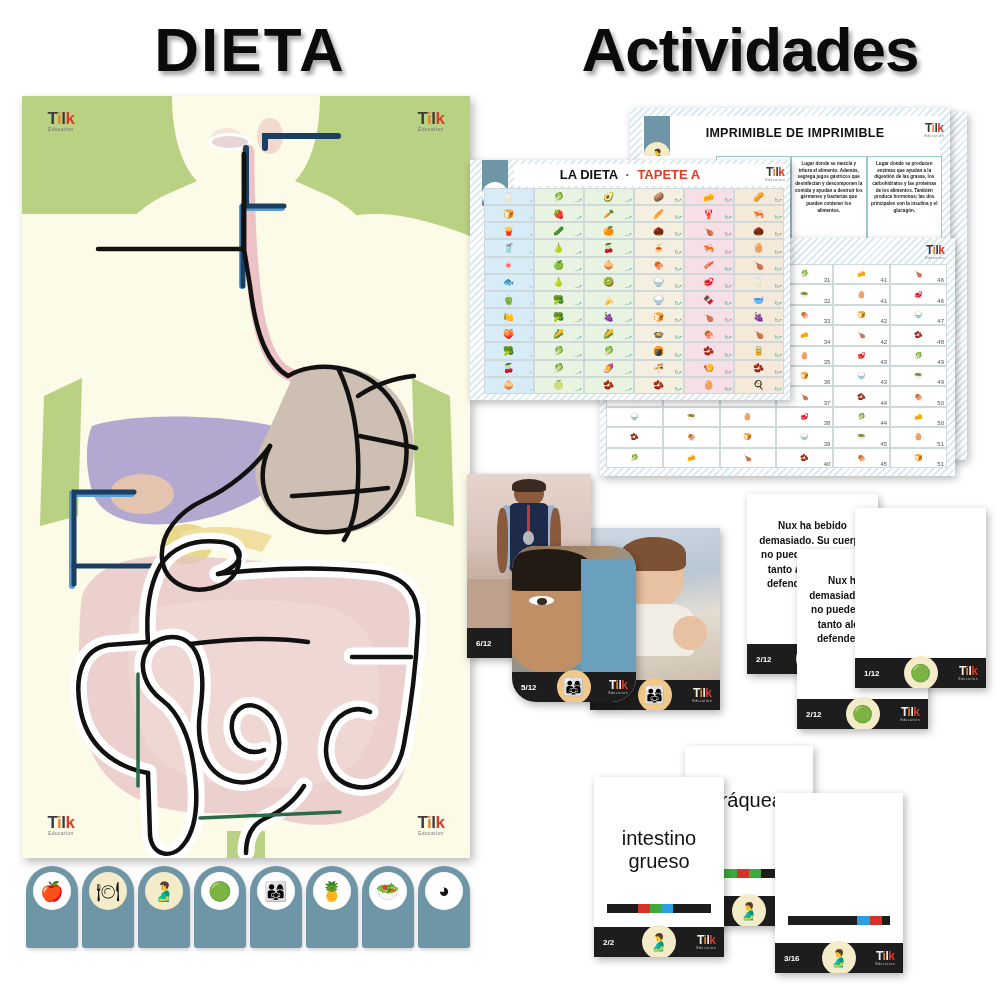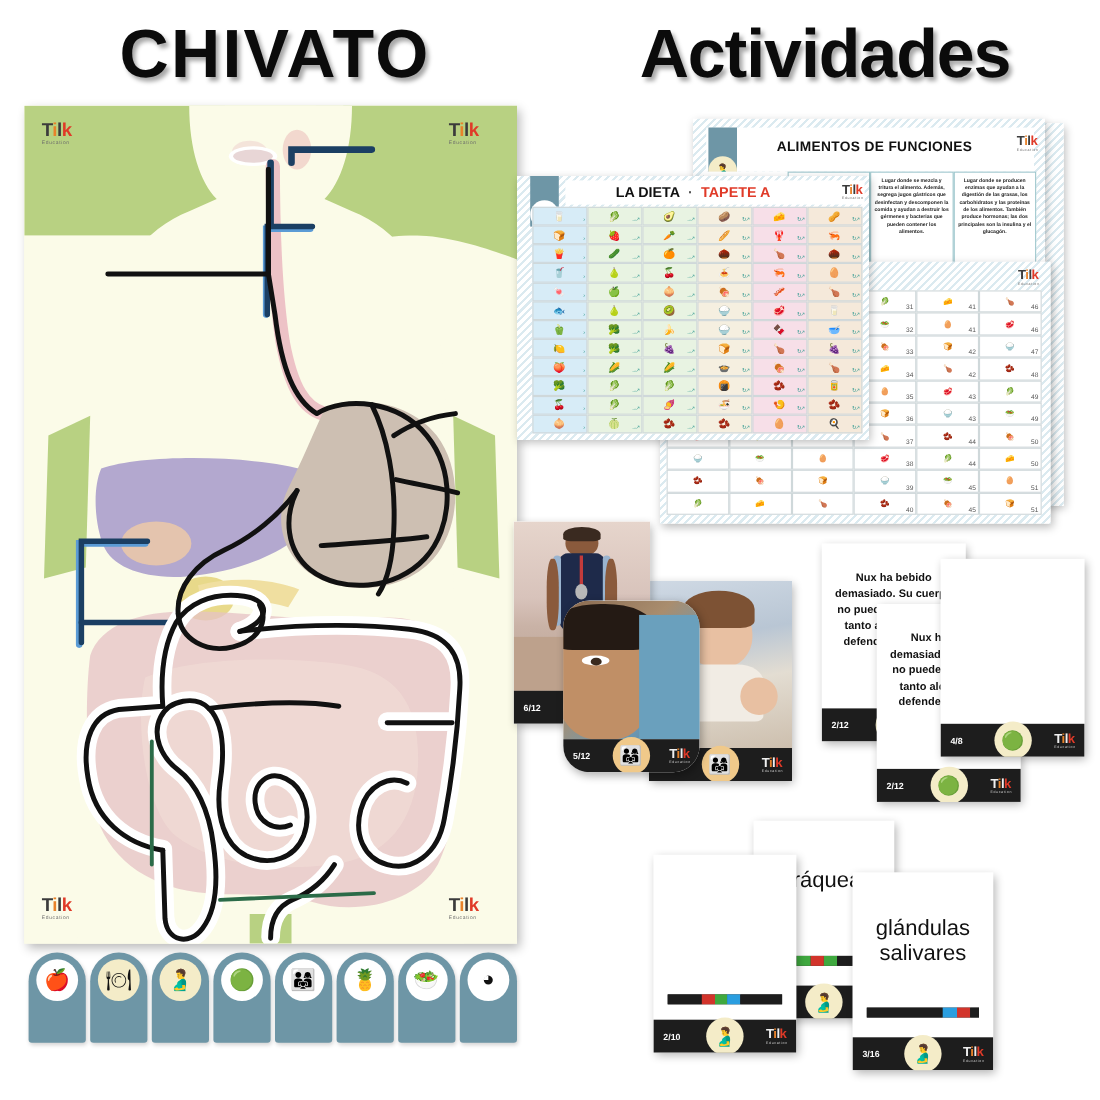--- a/index.html
+++ b/index.html
@@ -16,21 +16,21 @@
   #mat{position:absolute;left:22px;top:96px;width:448px;height:762px;
        background:#fbfbe8;box-shadow:3px 4px 9px rgba(0,0,0,.28);overflow:hidden;}
   #mat svg{display:block;width:100%;height:100%;}
   .mat-logo{position:absolute;width:46px;}
   .mat-logo.tl{left:16px;top:14px;}
   .mat-logo.tr{left:386px;top:14px;}
   .mat-logo.bl{left:16px;top:718px;}
   .mat-logo.br{left:386px;top:718px;}
 
   
-  .tilk{line-height:1;user-select:none;}
+  .tilk{line-height:1;user-select:none;text-align:center;}
   .tilk .w{font-weight:bold;font-size:17px;letter-spacing:-0.5px;display:block;}
   .tilk .t{color:#3b3b3b;} .tilk .i{color:#e8822a;} .tilk .l{color:#3b3b3b;} .tilk .k{color:#e03a28;}
   .tilk .sub{display:block;font-size:4.5px;color:#6a6a6a;letter-spacing:.6px;margin-top:1px;}
   .tilk.sm .w{font-size:12px;} .tilk.sm .sub{font-size:3.2px;}
   .tilk.wh .t,.tilk.wh .l{color:#efefef;} .tilk.wh .sub{color:#cfcfcf;}
 
   
   #tabs{position:absolute;left:26px;top:866px;width:444px;height:82px;
         display:flex;gap:4px;}
   .tab{flex:1;background:#6e96a6;border-radius:26px 26px 3px 3px;position:relative;
@@ -77,21 +77,21 @@
               font-size:20px;line-height:1.15;color:#111;}
   .codebar{position:absolute;left:10%;right:10%;height:9px;background:#1d1d1d;display:flex;}
   .codebar i{display:block;height:100%;}
 
   .organbadge{background:#f4ecc8;}
   .fambadge{background:#f0c98a;}
 </style>
 </head>
 <body>
 
-<div class="hdr" id="hdr-left">CHIVATO</div>
+<div class="hdr" id="hdr-left">DIETA</div>
 <div class="hdr" id="hdr-right">Actividades</div>
 
 <div id="mat">
   <svg viewBox="0 0 448 762" preserveAspectRatio="none">
 
     <rect x="0" y="0" width="448" height="762" fill="#fbfbe8"></rect>
     <path d="M0,0 H448 V140 C448,140 400,120 360,118 C330,117 300,125 290,140 L290,0 Z" fill="#b8d182"></path>
     <rect x="0" y="0" width="448" height="118" fill="#b8d182"></rect>
 
     <path d="M150,0 C150,40 160,70 175,85 L150,96 C110,112 78,150 70,210
@@ -252,21 +252,21 @@
   </div>
 
 <div class="card hatch" style="left:705px;top:112px;width:262px;height:348px;"></div>
 
 <div class="card hatch" id="sheet-funciones" style="left:630px;top:108px;width:320px;height:320px;">
   <div style="position:absolute;left:12px;top:8px;right:10px;height:40px;background:#fff;"></div>
   <div style="position:absolute;left:14px;top:8px;width:26px;height:44px;background:#6e96a6;
               border-radius:0 0 3px 3px;"></div>
   <div style="position:absolute;left:14px;top:34px;width:26px;height:26px;border-radius:50%;
               background:#f4ecc8;display:flex;align-items:center;justify-content:center;font-size:13px;">🫃</div>
-  <div class="sheet-title" style="position:absolute;left:50px;top:18px;right:40px;font-size:12.5px;letter-spacing:.3px;">ALIMENTOS DE FUNCIONES</div>
+  <div class="sheet-title" style="position:absolute;left:50px;top:18px;right:40px;font-size:12.5px;letter-spacing:.3px;">IMPRIMIBLE DE IMPRIMIBLE</div>
   <div style="position:absolute;right:6px;top:14px;">
     <div class="tilk sm">
         <span class="w"><span class="t">T</span><span class="i">i</span><span class="l">l</span><span class="k">k</span></span>
         <span class="sub">Education</span>
       </div>
   </div>
   <div style="position:absolute;left:10px;top:48px;right:8px;bottom:8px;background:#fff;
               display:grid;grid-template-columns:1fr 1fr 1fr 1fr;grid-template-rows:1fr 1fr;">
     <div class="fnbox" style="border:none;"></div>
     <div class="fnbox">Lugar donde se absorben minerales, el agua y las vitaminas de los alimentos.</div>
@@ -522,21 +522,21 @@
     <span class="badge organbadge">🟢</span>
     <span class="tilkwrap">
       <span class="tilk sm wh"><span class="w"><span class="t">T</span><span class="i">i</span><span class="l">l</span><span class="k">k</span></span><span class="sub">Education</span></span>
     </span>
   </div>
 </div>
 
 <div class="pcard hatch" style="left:855px;top:508px;width:131px;height:180px;">
   <div style="position:absolute;left:5px;top:5px;right:5px;bottom:34px;background:#fff;"></div>
   <div class="bar">
-    <span class="idx">4/8</span>
+    <span class="idx">1/12</span>
     <span class="badge organbadge">🟢</span>
     <span class="tilkwrap">
       <span class="tilk sm wh"><span class="w"><span class="t">T</span><span class="i">i</span><span class="l">l</span><span class="k">k</span></span><span class="sub">Education</span></span>
     </span>
   </div>
 </div>
 
 <div class="pcard" style="left:685px;top:746px;width:128px;height:180px;background:#fff;">
   <div class="wcard-text" style="top:24%;">tráquea</div>
   <div class="codebar" id="code-1" style="bottom:48px;">
@@ -549,44 +549,44 @@
   <div class="bar">
     <span class="idx"></span>
     <span class="badge organbadge">🫃</span>
     <span class="tilkwrap">
       <span class="tilk sm wh"><span class="w"><span class="t">T</span><span class="i">i</span><span class="l">l</span><span class="k">k</span></span><span class="sub">Education</span></span>
     </span>
   </div>
 </div>
 
 <div class="pcard" style="left:775px;top:793px;width:128px;height:180px;background:#fff;">
-  <div class="wcard-text" style="top:22%;">glándulas salivares</div>
   <div class="codebar" id="code-2" style="bottom:48px;">
       <i style="background: rgb(29, 29, 29); flex: 68 1 0%;"></i>
       <i style="background: rgb(42, 158, 224); flex: 12 1 0%;"></i>
       <i style="background: rgb(210, 52, 43); flex: 12 1 0%;"></i>
       <i style="background: rgb(29, 29, 29); flex: 8 1 0%;"></i>
     </div>
   <div class="bar">
     <span class="idx">3/16</span>
     <span class="badge organbadge">🫃</span>
     <span class="tilkwrap">
       <span class="tilk sm wh"><span class="w"><span class="t">T</span><span class="i">i</span><span class="l">l</span><span class="k">k</span></span><span class="sub">Education</span></span>
     </span>
   </div>
 </div>
 
 <div class="pcard" style="left:594px;top:777px;width:130px;height:180px;background:#fff;">
+  <div class="wcard-text">intestino grueso</div>
   <div class="codebar" id="code-0" style="bottom:44px;">
       <i style="background: rgb(29, 29, 29); flex: 30 1 0%;"></i>
       <i style="background: rgb(210, 52, 43); flex: 11 1 0%;"></i>
       <i style="background: rgb(63, 169, 63); flex: 11 1 0%;"></i>
       <i style="background: rgb(42, 158, 224); flex: 11 1 0%;"></i>
       <i style="background: rgb(29, 29, 29); flex: 37 1 0%;"></i>
     </div>
   <div class="bar">
-    <span class="idx">2/10</span>
+    <span class="idx">2/2</span>
     <span class="badge organbadge">🫃</span>
     <span class="tilkwrap">
       <span class="tilk sm wh"><span class="w"><span class="t">T</span><span class="i">i</span><span class="l">l</span><span class="k">k</span></span><span class="sub">Education</span></span>
     </span>
   </div>
 </div>
 
 </body></html>

